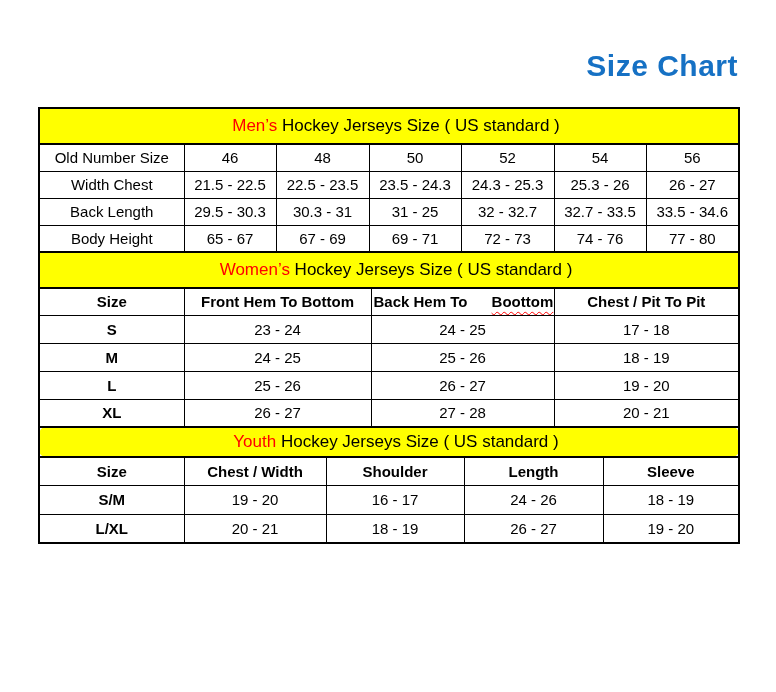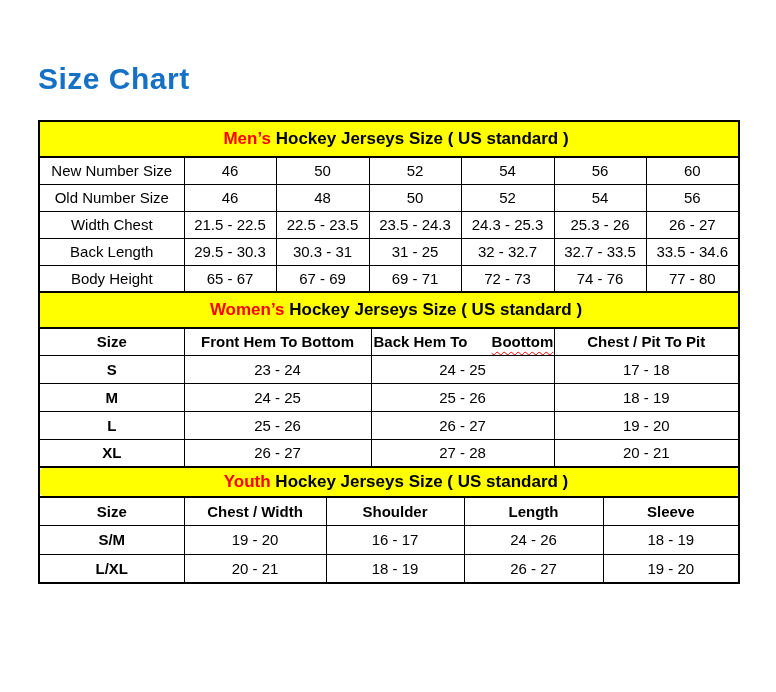--- a/index.html
+++ b/index.html
@@ -8,22 +8,22 @@
     position: relative;
     width: 776px;
     height: 692px;
     background: #ffffff;
     font-family: "Liberation Sans", sans-serif;
     color: #000;
     overflow: hidden;
   }
   .title-wrap {
     margin: 0 38px;
-    padding-top: 62px;
-    text-align: left;
+    padding-top: 49px;
+    text-align: right;
   }
   .page-title {
     margin: 0;
     font-size: 30px;
     line-height: 34px;
     font-weight: bold;
     color: #1671C4;
     letter-spacing: 0.5px;
   }
   .tables {
@@ -42,21 +42,21 @@
     border: 1px solid #000;
     text-align: center;
     vertical-align: middle;
     padding: 0 2px;
     font-size: 15px;
     white-space: nowrap;
     overflow: hidden;
   }
   tr.band-row td {
     background: #FFFF00;
-    font-weight: bold;
+    font-weight: normal;
     font-size: 17px;
     height: 36px;
     border-bottom: 2px solid #000;
     padding-left: 16px;
   }
   .youth tr.band-row td { height: 30px; border-radius: 7px; }
   tr.band-row .red { color: #FF0000; }
   th { font-weight: bold; height: 27px; }
   td.cell { font-weight: normal; height: 27px; }
   .women td.cell { height: 28px; }
@@ -91,29 +91,20 @@
           <col style="width:92px">
         <col style="width:93px">
           <col style="width:92px">
           <col style="width:93px">
       </colgroup>
       <tbody>
           <tr class="band-row">
         <td colspan="7"><span class="red">Men’s</span><span> Hockey Jerseys Size ( US standard )</span></td>
       </tr>
       <tr>
-        <td class="cell">New Number Size</td>
-        <td class="cell">46</td>
-        <td class="cell">50</td>
-        <td class="cell">52</td>
-        <td class="cell">54</td>
-        <td class="cell">56</td>
-        <td class="cell">60</td>
-      </tr>
-      <tr>
         <td class="cell">Old Number Size</td>
         <td class="cell">46</td>
         <td class="cell">48</td>
         <td class="cell">50</td>
         <td class="cell">52</td>
         <td class="cell">54</td>
         <td class="cell">56</td>
       </tr>
       <tr>
         <td class="cell">Width Chest</td>

